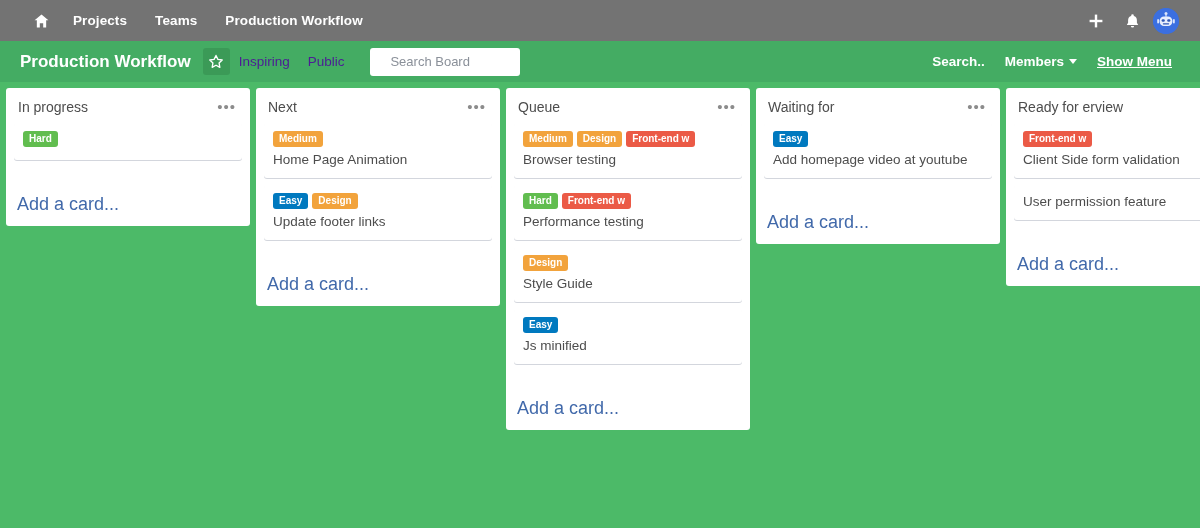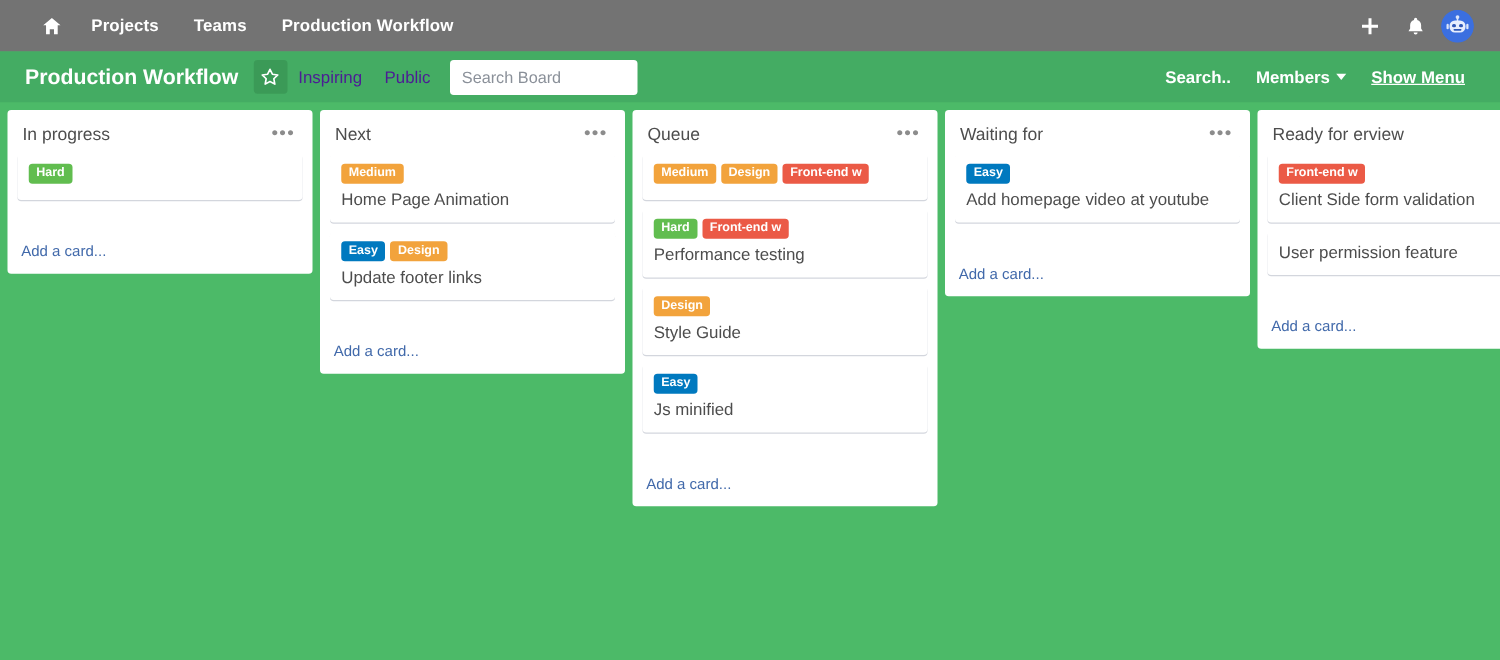--- a/index.html
+++ b/index.html
@@ -87,22 +87,22 @@
     padding: 4px 9px;
     cursor: pointer;
     white-space: nowrap;
   }
   .search-board {
     width: 150px;
     height: 28px;
     background: #ffffff;
     border: none;
     border-radius: 3px;
-    margin-left: 7px;
-    padding: 0 9px;
+    margin-left: 17px;
+    padding: 0 20px;
     font-size: 13px;
     color: #172b4d;
     font-family: "Liberation Sans", sans-serif;
     outline: none;
   }
   .search-board::placeholder { color: #8a9099; }
   .board-right {
     margin-left: auto;
     display: flex;
     align-items: center;
@@ -199,21 +199,21 @@
     white-space: nowrap;
   }
   .card-title {
     font-size: 13.5px;
     color: #4d4d4d;
     line-height: 18px;
     word-wrap: break-word;
   }
   .add-card {
     color: #4169aa;
-    font-size: 12px;
+    font-size: 18px;
     padding: 4px 22px 9px 11px;
     cursor: pointer;
     display: block;
     margin-top: 30px;
   }
 </style>
 </head>
 <body>
 
 <div class="topnav">
@@ -318,20 +318,21 @@
         <span class="list-title">Queue</span>
         <span class="list-menu">•••</span>
       </div>
       <div class="cards">
         <div class="card">
           <div class="labels">
             <span class="label" style="background: rgb(242, 163, 60);">Medium</span>
             <span class="label" style="background: rgb(242, 163, 60);">Design</span>
             <span class="label" style="background: rgb(235, 90, 70);">Front-end w</span>
           </div>
+          <div class="card-title">Browser testing</div>
         </div>
         <div class="card">
           <div class="labels">
             <span class="label" style="background: rgb(97, 189, 79);">Hard</span>
             <span class="label" style="background: rgb(235, 90, 70);">Front-end w</span>
           </div>
           <div class="card-title">Performance testing</div>
         </div>
         <div class="card">
           <div class="labels">

